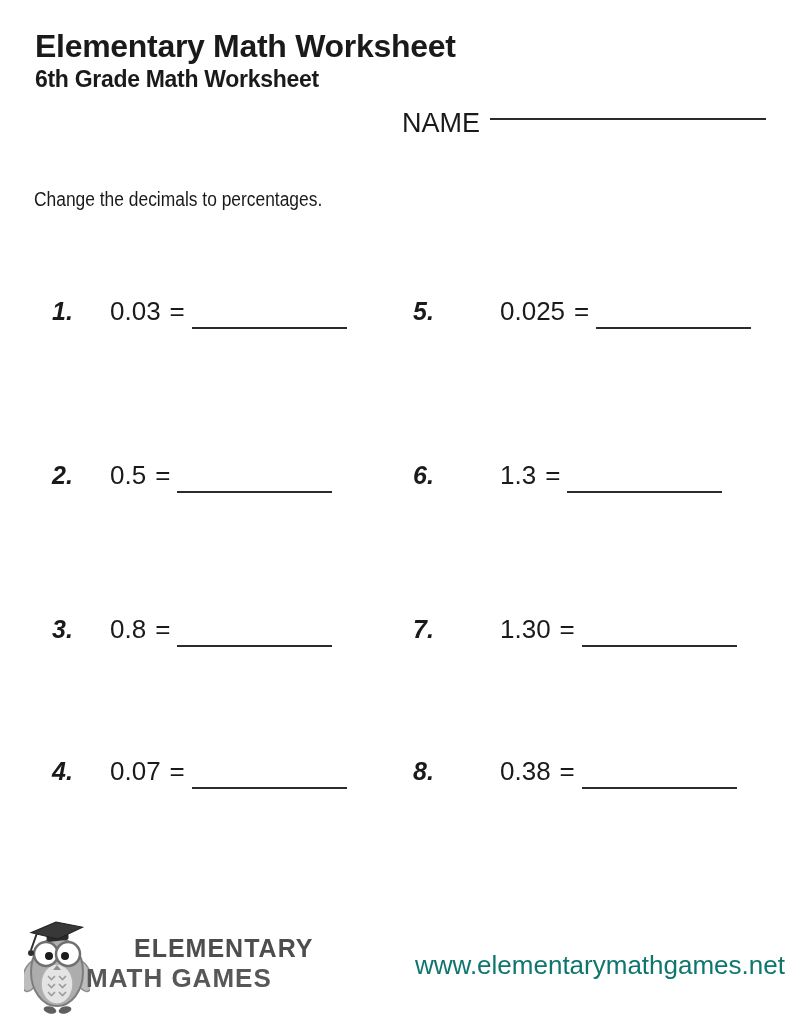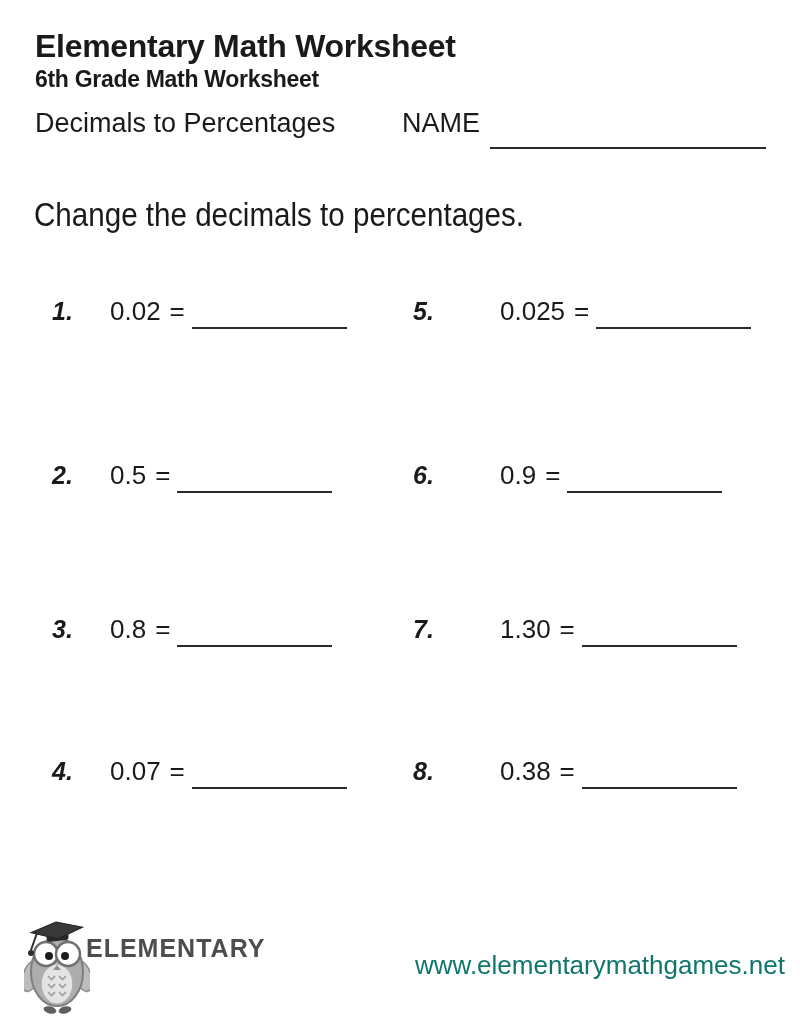--- a/index.html
+++ b/index.html
@@ -7,26 +7,26 @@
   #page {
     position:relative; width:800px; height:1035px; background:#ffffff;
     font-family:"Liberation Sans", sans-serif; color:#1a1a1a; overflow:hidden;
   }
   .abs { position:absolute; }
 
   
   .title1 { left:35px; top:28px; font-size:32px; font-weight:600; letter-spacing:-0.3px; }
   .title2 { left:35px; top:66px; font-size:23px; font-weight:600; letter-spacing:-0.3px; }
   .topic  { left:35px; top:108px; font-size:27px; }
-  .name-row { left:402px; top:108px; font-size:27px; display:flex; align-items:flex-end; }
+  .name-row { left:402px; top:108px; font-size:27px; display:flex; align-items:flex-start; }
   .name-line {
     display:inline-block; width:276px; height:0; border-bottom:2.5px solid #2b2b2b;
     position:relative; top:10px; margin-left:10px;
   }
-  .instruction-wrap { left:34px; top:195px; font-size:34px; }
+  .instruction-wrap { left:34px; top:188px; font-size:20px; }
   .condensed { display:inline-block; transform:scaleX(0.87); transform-origin:left center; white-space:nowrap; }
 
   
   .prow { position:absolute; display:flex; align-items:baseline; font-size:26px; white-space:nowrap; }
   .col-left  { left:52px; }
   .col-right { left:413px; }
   .r1 { top:296px; } .r2 { top:460px; } .r3 { top:614px; } .r4 { top:756px; }
   .pnum { font-weight:bold; font-style:italic; font-size:25px; }
   .col-left  .pnum { width:58px; }
   .col-right .pnum { width:87px; }
@@ -34,45 +34,44 @@
   .peq  { margin-right:7px; }
   .pline {
     display:inline-block; width:155px; height:0; border-bottom:2.5px solid #2b2b2b;
     position:relative; top:9px;
   }
 
   
   .owl-box { left:24px; top:920px; width:66px; height:96px; }
   .logo-text { left:86px; top:933px; line-height:30px; font-weight:bold; color:#4d4d4d;
     letter-spacing:1px; }
-  .logo-line1 { font-size:25px; display:block; }
+  .logo-line1 { font-size:25px; display:block;margin-left:48px; }
   .logo-line2 { font-size:26px; display:block; color:#575757; }
   .site-url { left:415px; top:950px; font-size:26px; color:#0f766e; }
 </style>
 </head>
 <body>
 
 <div id="page">
 
   <div class="abs title1">Elementary Math Worksheet</div>
   <div class="abs title2">6th Grade Math Worksheet</div>
-  <div class="abs topic">Decimals to Percentages</div>
 
   <div class="abs name-row">
     <span>NAME</span>
     <span class="name-line"></span>
   </div>
 
   <div class="abs instruction-wrap">
     <span class="condensed">Change the decimals to percentages.</span>
   </div>
 
   <div class="prow col-left r1">
     <span class="pnum">1.</span>
-    <span class="pval">0.02</span>
+    <span class="pval">0.03</span>
     <span class="peq">=</span>
     <span class="pline"></span>
   </div>
   <div class="prow col-left r2">
     <span class="pnum">2.</span>
     <span class="pval">0.5</span>
     <span class="peq">=</span>
     <span class="pline"></span>
   </div>
   <div class="prow col-left r3">
@@ -89,21 +88,21 @@
   </div>
 
   <div class="prow col-right r1">
     <span class="pnum">5.</span>
     <span class="pval">0.025</span>
     <span class="peq">=</span>
     <span class="pline"></span>
   </div>
   <div class="prow col-right r2">
     <span class="pnum">6.</span>
-    <span class="pval">0.9</span>
+    <span class="pval">1.3</span>
     <span class="peq">=</span>
     <span class="pline"></span>
   </div>
   <div class="prow col-right r3">
     <span class="pnum">7.</span>
     <span class="pval">1.30</span>
     <span class="peq">=</span>
     <span class="pline"></span>
   </div>
   <div class="prow col-right r4">
@@ -143,17 +142,18 @@
     <g transform="rotate(-6 33 12)">
       <rect x="22" y="12" width="22" height="9" rx="3" fill="#2a2a2a"></rect>
       <polygon points="33,2 59,10 33,19 7,10" fill="#383838" stroke="#222222" stroke-width="1"></polygon>
     </g>
     <line x1="13" y1="13" x2="7" y2="30" stroke="#2e2e2e" stroke-width="2"></line>
     <circle cx="7" cy="33" r="3" fill="#2e2e2e"></circle>
   </svg>
 
   <div class="abs logo-text">
     <span class="logo-line1">ELEMENTARY</span>
+    <span class="logo-line2">MATH GAMES</span>
   </div>
 
   <div class="abs site-url">www.elementarymathgames.net</div>
 
 </div>
 
 </body></html>

